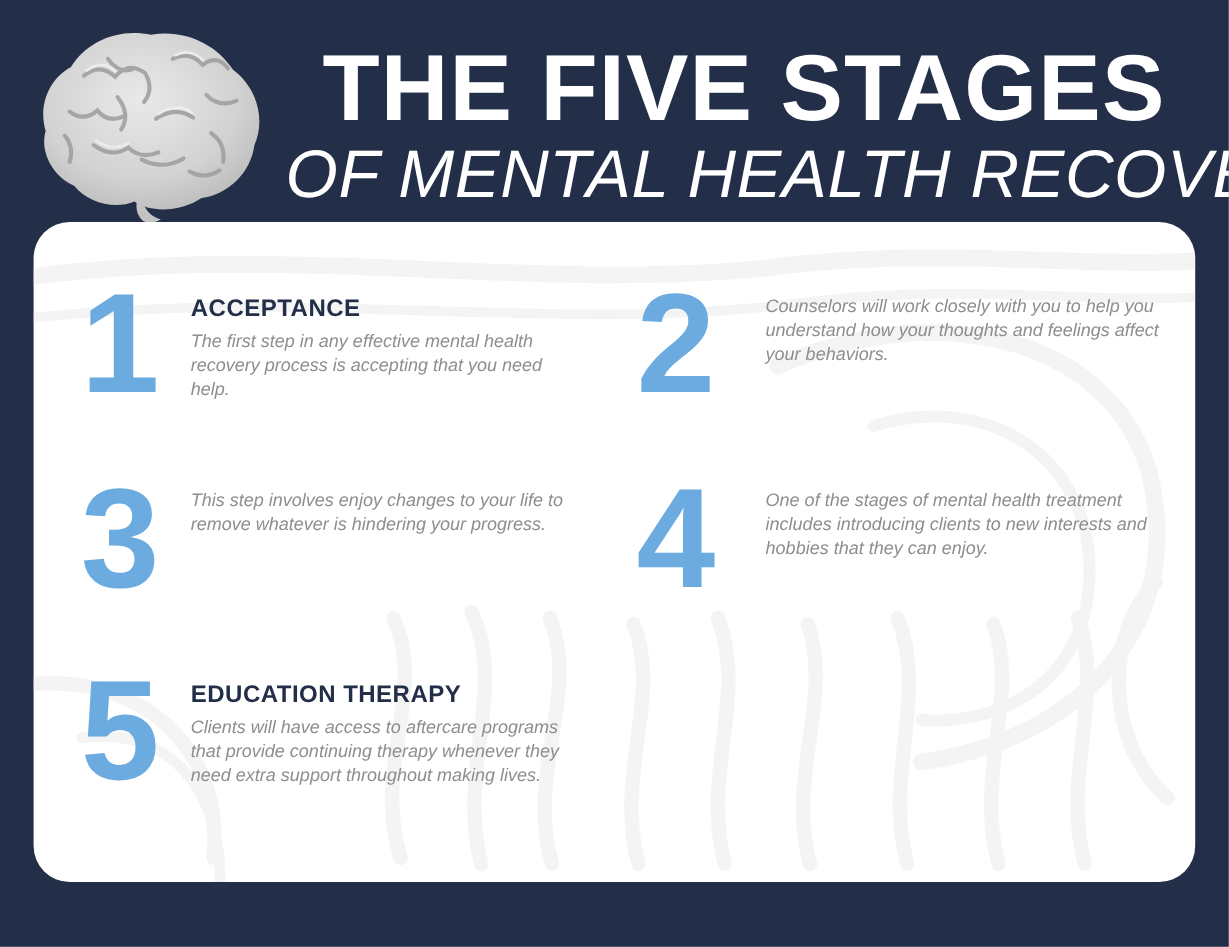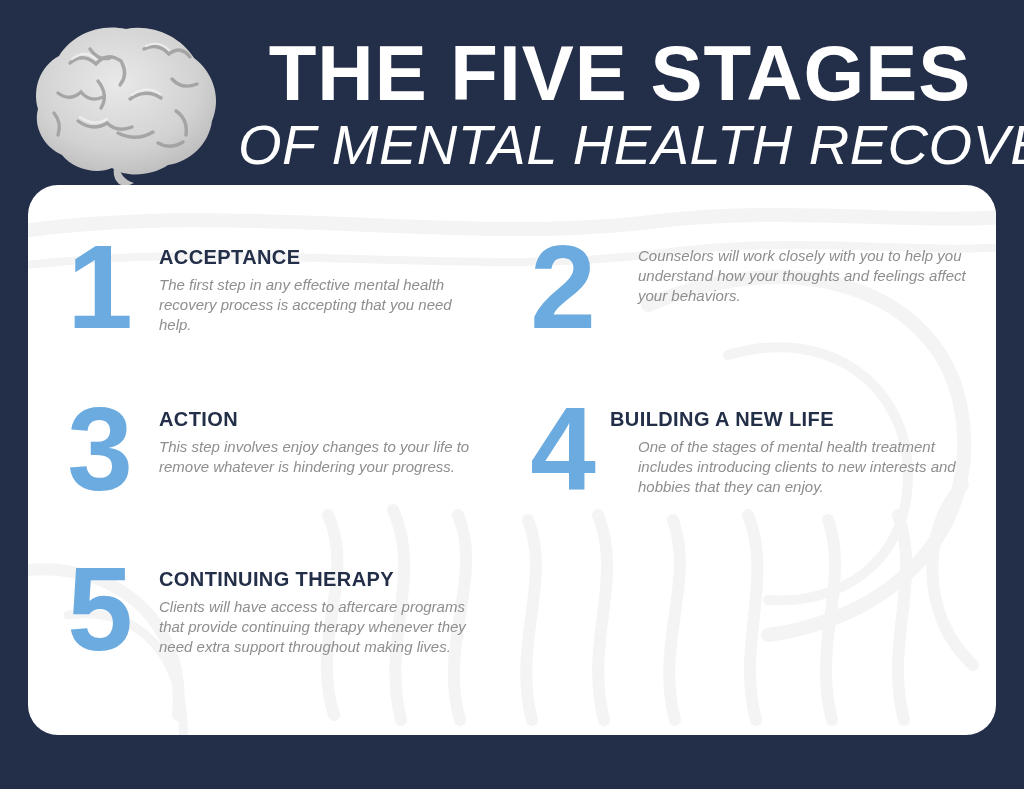--- a/index.html
+++ b/index.html
@@ -143,33 +143,31 @@
   <section class="stage col2 s2">
     <div class="num">2</div>
     <div class="txt">
       <p>Counselors will work closely with you to help you understand how your thoughts and feelings affect your behaviors.</p>
     </div>
   </section>
 
   <section class="stage col1 s3">
     <div class="num">3</div>
     <div class="txt">
-      <h3>ACTION</h3>
       <p>This step involves enjoy changes to your life to remove whatever is hindering your progress.</p>
     </div>
   </section>
 
   <section class="stage col2 s4">
     <div class="num">4</div>
     <div class="txt">
-      <h3>BUILDING A NEW LIFE</h3>
       <p>One of the stages of mental health treatment includes introducing clients to new interests and hobbies that they can enjoy.</p>
     </div>
   </section>
 
   <section class="stage col1 s5">
     <div class="num">5</div>
     <div class="txt">
-      <h3>CONTINUING THERAPY</h3>
+      <h3>EDUCATION THERAPY</h3>
       <p>Clients will have access to aftercare programs that provide continuing therapy whenever they need extra support throughout making lives.</p>
     </div>
   </section>
 </main>
 
 </body></html>

